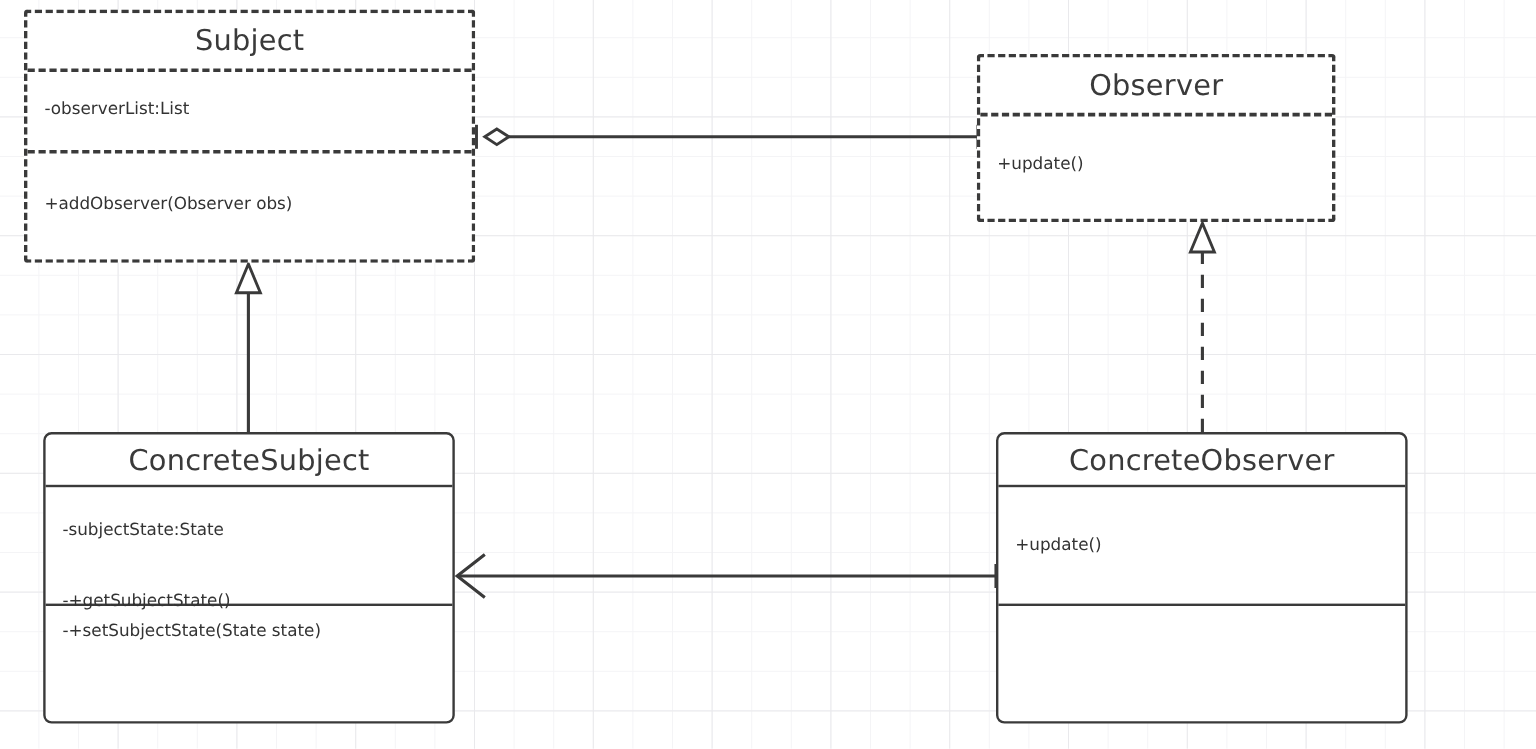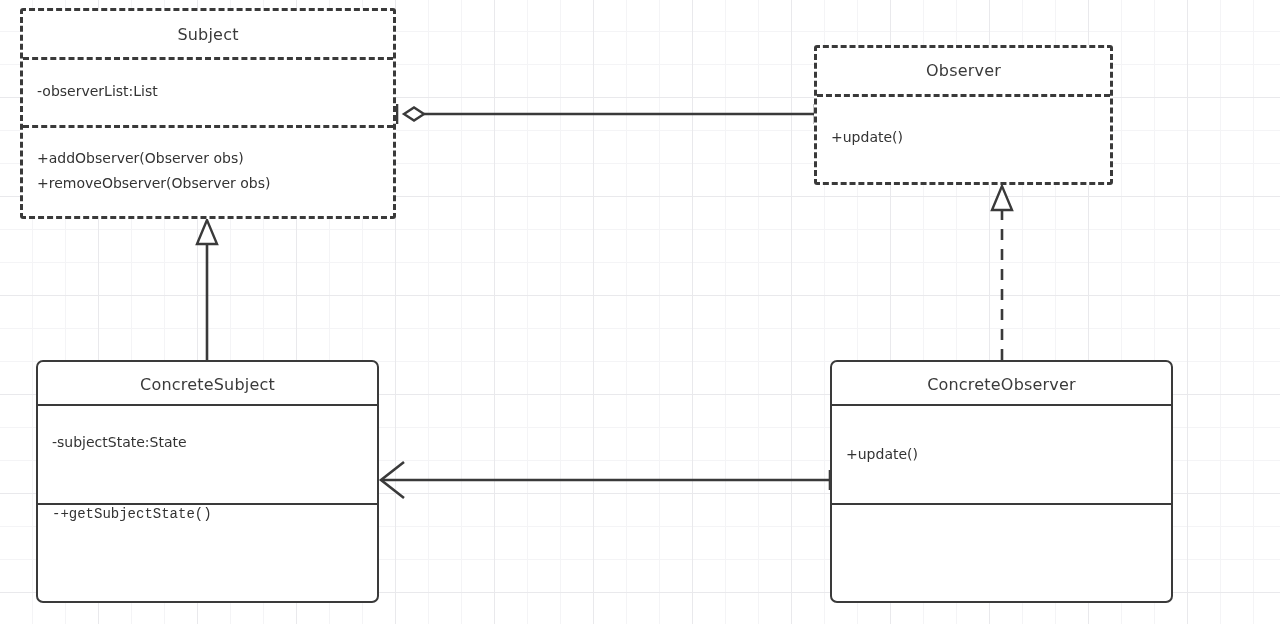--- a/index.html
+++ b/index.html
@@ -55,21 +55,21 @@
     justify-content: center;
   }
   .cmp-body {
     padding-left: 14px;
     display: flex;
     flex-direction: column;
     justify-content: center;
   }
 
   .cls-title {
-    font-size: 16px;
+    font-size: 24px;
     color: #3a3a3a;
     letter-spacing: 0.2px;
     white-space: nowrap;
   }
   .member {
     font-size: 14px;
     color: #333333;
     line-height: 25px;
     white-space: nowrap;
   }
@@ -137,21 +137,20 @@
     </div>
     <div class="sep dashed" style="top:46px;"></div>
 
     <div class="compartment cmp-body" style="height:68px;">
       <span class="member">-observerList:List</span>
     </div>
     <div class="sep dashed" style="top:114px;"></div>
 
     <div class="compartment cmp-body" style="height:91px;">
       <span class="member">+addObserver(Observer obs)</span>
-      <span class="member">+removeObserver(Observer obs)</span>
     </div>
   </div>
 
   <div class="uml-class dashdot" style="left:814px; top:45px; width:299px; height:140px;">
 
     <div class="compartment cmp-title" style="height:46px;">
       <span class="cls-title">Observer</span>
     </div>
     <div class="sep dashdot" style="top:46px;"></div>
 
@@ -165,22 +164,23 @@
     <div class="compartment cmp-title" style="height:44px;text-align:center;">
       <span class="cls-title">ConcreteSubject</span>
     </div>
     <div class="sep solid" style="top:42px;"></div>
 
     <div class="compartment cmp-body" style="height:72px;">
       <span class="member">-subjectState:State</span>
     </div>
     <div class="sep solid" style="top:141px;"></div>
 
-    <div class="compartment cmp-body" style="height:72px;font-family:Liberation Mono, monospace;">
+    <div class="compartment cmp-body" style="height:72px;">
       <span class="member">-+getSubjectState()</span>
+      <span class="member">-+setSubjectState(State state)</span>
     </div>
   </div>
 
   <div class="uml-class solid" style="left:830px; top:360px; width:343px; height:243px;">
 
     <div class="compartment cmp-title" style="height:44px;">
       <span class="cls-title">ConcreteObserver</span>
     </div>
     <div class="sep solid" style="top:42px;"></div>
 

